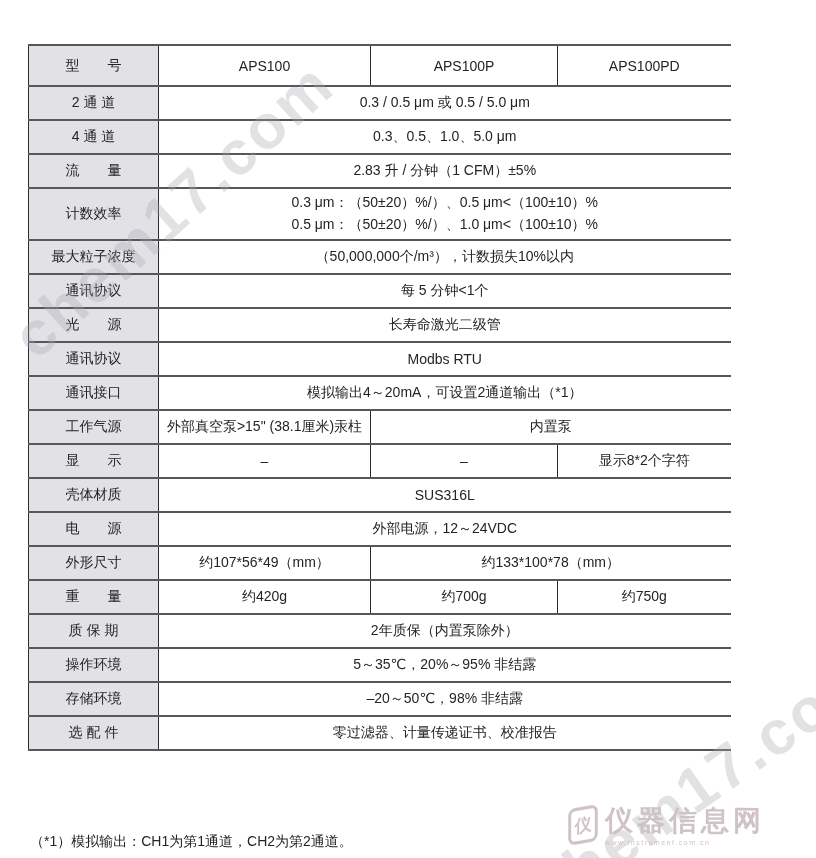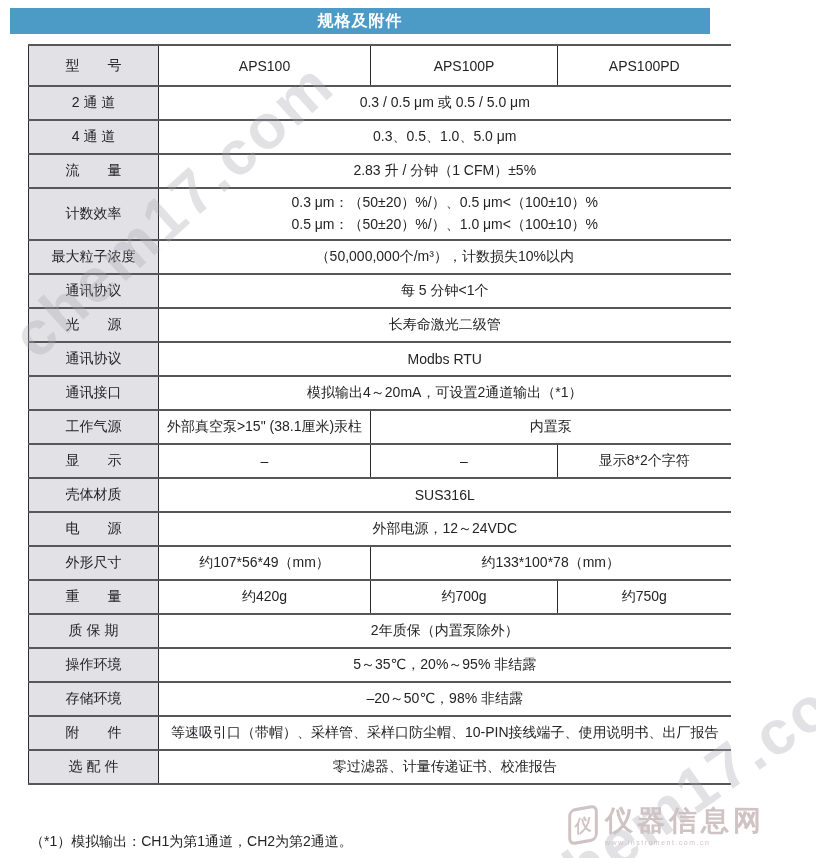--- a/index.html
+++ b/index.html
@@ -115,23 +115,20 @@
     font-size: 7px;
     letter-spacing: 1.5px;
     margin-top: 1px;
   }
 </style>
 </head>
 <body>
 
 <div id="page">
 
-  <div class="title-bar">
-    <span>规格及附件</span>
-  </div>
 
   <table class="spec">
     <colgroup>
         <col class="c0">
         <col class="c1">
         <col class="c2">
         <col class="c3">
       </colgroup>
 
     <tbody>
@@ -232,24 +229,20 @@
     <tr>
       <th>操作环境</th>
       <td colspan="3">5～35℃，20%～95% 非结露</td>
     </tr>
 
     <tr>
       <th>存储环境</th>
       <td colspan="3">–20～50℃，98% 非结露</td>
     </tr>
 
-    <tr>
-      <th>附　　件</th>
-      <td colspan="3">等速吸引口（带帽）、采样管、采样口防尘帽、10-PIN接线端子、使用说明书、出厂报告</td>
-    </tr>
 
     <tr>
       <th>选 配 件</th>
       <td colspan="3">零过滤器、计量传递证书、校准报告</td>
     </tr>
   </tbody>
     </table>
 
   <div class="footnote">（*1）模拟输出：CH1为第1通道，CH2为第2通道。</div>
 

